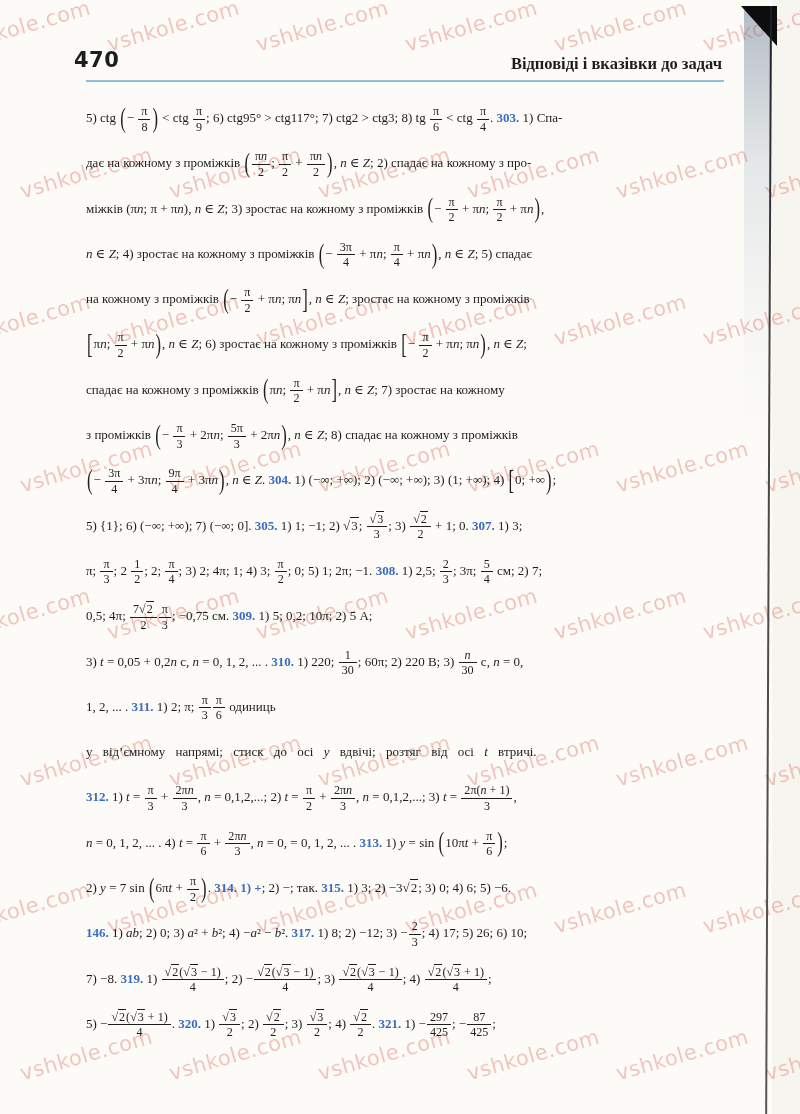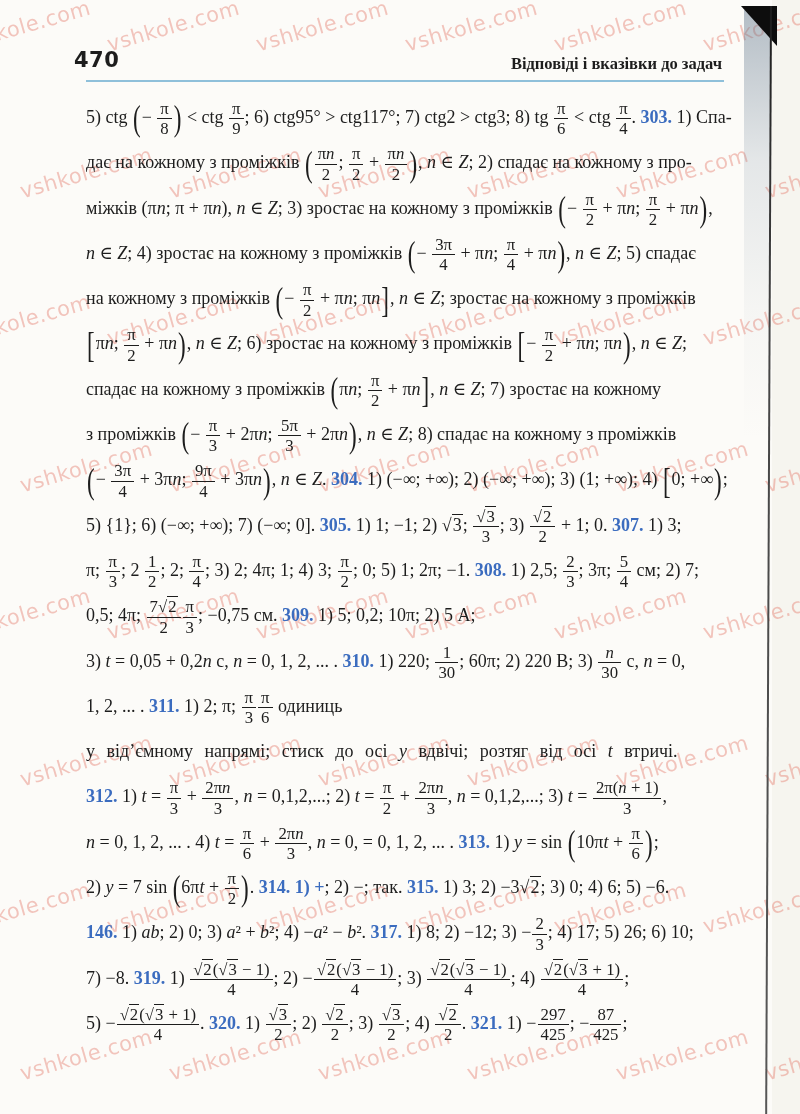--- a/index.html
+++ b/index.html
@@ -38,21 +38,21 @@
     font-weight:bold;font-size:16.5px;
   }
   #header-rule{
     position:absolute;left:86px;top:80px;width:638px;height:2px;
     background:var(--rule);
   }
   #answers-text{
     position:absolute;left:86px;top:95px;width:648px;z-index:2;
   }
   .line{
-    height:45.3px;line-height:45.3px;white-space:nowrap;font-size:18px;
+    height:45.3px;line-height:45.3px;white-space:nowrap;font-size:13px;
   }
   .line:nth-child(15){word-spacing:7px;}
   
   .fr{
     display:inline-block;vertical-align:middle;text-align:center;
     line-height:1.04;font-size:.93em;padding:0 1px;
   }
   .fr .nu{display:block;padding:0 3px 1px;border-bottom:1.3px solid var(--text);}
   .fr .de{display:block;padding:1px 3px 0;}
   

